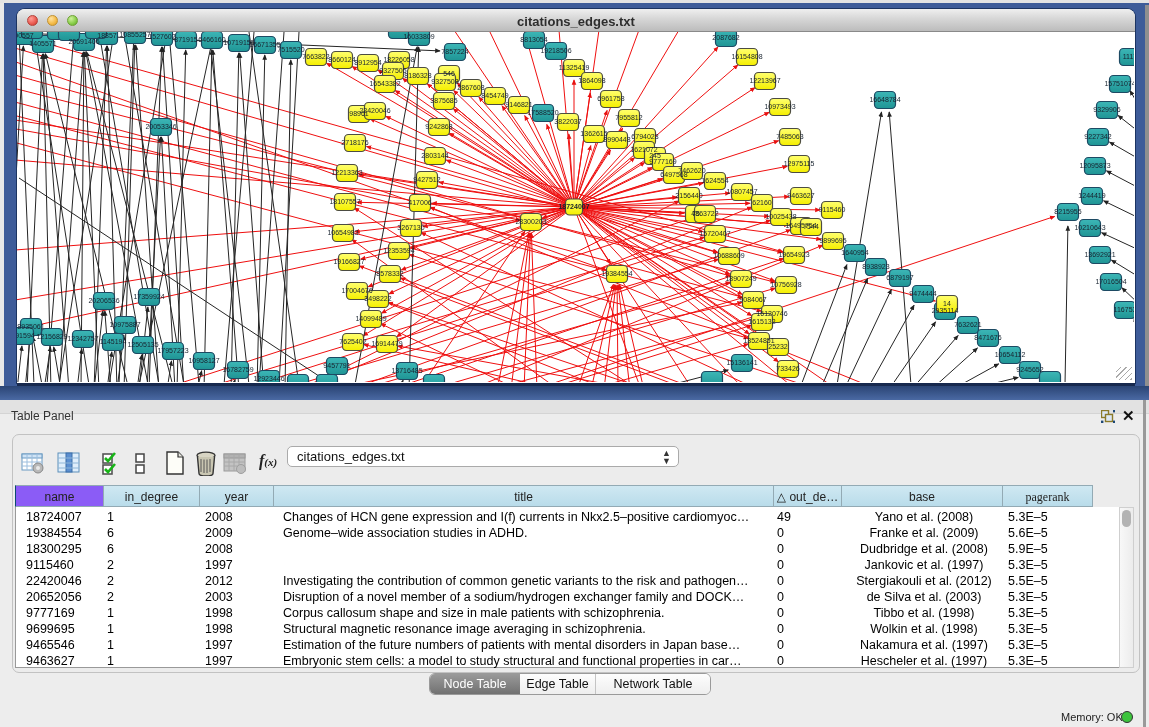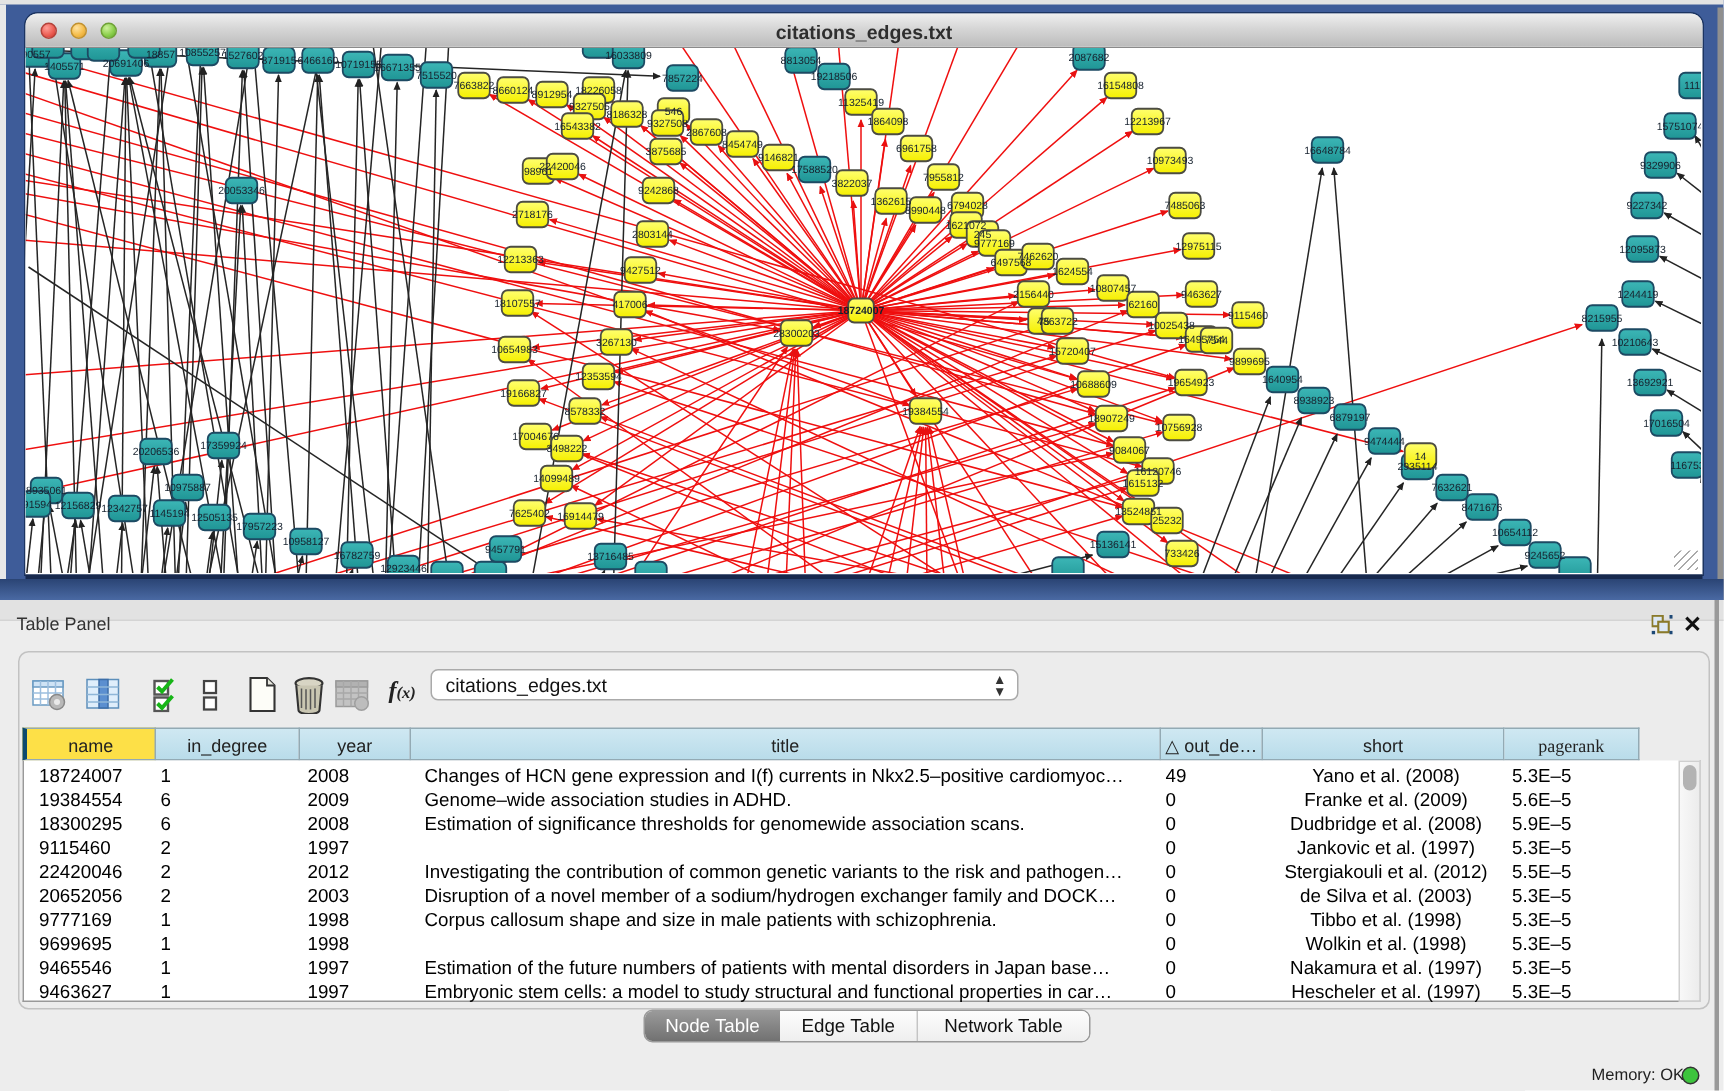--- a/index.html
+++ b/index.html
@@ -639,26 +639,26 @@
       </svg>
   <svg class="ticon" style="left:210px" width="24" height="24" viewBox="0 0 24 24">
    <rect x="1" y="3" width="21" height="17" fill="#c3c3c3" stroke="#9a9a9a"></rect>
         <rect x="1" y="3" width="21" height="4" fill="#b2b2b2" stroke="#9a9a9a"></rect>
    <path d="M1 11 h21 M1 15 h21 M6 3 v17 M11 3 v17 M16 3 v17" stroke="#a8a8a8" fill="none"></path>
    <circle cx="18" cy="18" r="4.5" fill="#bdbdbd" stroke="#9f9f9f"></circle>
       </svg>
   <div class="ticon" style="left:246px;top:17px;font-size:16px;font-style:italic;font-weight:bold;color:#222;font-family:'Liberation Serif',serif;">f<span style="font-size:11px">(x)</span></div>
   <div id="dropdown">citations_edges.txt<div id="ddarrows">▲<br>▼</div></div>
   <div id="thead">
-   <span class="hc" style="left:0px;width:89px;background:#fde047;border-left:3px solid #0c4a6e;">name</span>
+   <span class="hc" style="left:0px;width:89px;background:#8b5cf6;border-left:1px solid #0c4a6e;">name</span>
    <span class="hc" style="left:89px;width:96px;">in_degree</span>
    <span class="hc" style="left:185px;width:74px;">year</span>
    <span class="hc" style="left:259px;width:500px;">title</span>
    <span class="hc" style="left:759px;width:68px;">△ out_de…</span>
-   <span class="hc" style="left:827px;width:161px;">short</span>
+   <span class="hc" style="left:827px;width:161px;">base</span>
    <span class="hc" style="left:988px;width:90px;font-family:Liberation Serif, serif;">pagerank</span>
   </div>
   <div id="tbody">
 <div class="tr" style="top:3px">
 <span class="c c1">18724007</span>
           <span class="c c2">1</span>
           <span class="c c3">2008</span>
           <span class="c c4">Changes of HCN gene expression and I(f) currents in Nkx2.5–positive cardiomyoc…</span>
           <span class="c c5">49</span>
           <span class="c c6">Yano et al. (2008)</span>
@@ -670,21 +670,20 @@
           <span class="c c3">2009</span>
           <span class="c c4">Genome–wide association studies in ADHD.</span>
           <span class="c c5">0</span>
           <span class="c c6">Franke et al. (2009)</span>
           <span class="c c7">5.6E–5</span>
         </div>
 <div class="tr" style="top:35px">
 <span class="c c1">18300295</span>
           <span class="c c2">6</span>
           <span class="c c3">2008</span>
-          <span class="c c4">Estimation of significance thresholds for genomewide association scans.</span>
           <span class="c c5">0</span>
           <span class="c c6">Dudbridge et al. (2008)</span>
           <span class="c c7">5.9E–5</span>
         </div>
 <div class="tr" style="top:51px">
 <span class="c c1">9115460</span>
           <span class="c c2">2</span>
           <span class="c c3">1997</span>
           <span class="c c5">0</span>
           <span class="c c6">Jankovic et al. (1997)</span>
@@ -714,20 +713,21 @@
           <span class="c c3">1998</span>
           <span class="c c4">Corpus callosum shape and size in male patients with schizophrenia.</span>
           <span class="c c5">0</span>
           <span class="c c6">Tibbo et al. (1998)</span>
           <span class="c c7">5.3E–5</span>
         </div>
 <div class="tr" style="top:115px">
 <span class="c c1">9699695</span>
           <span class="c c2">1</span>
           <span class="c c3">1998</span>
+          <span class="c c4">Structural magnetic resonance image averaging in schizophrenia.</span>
           <span class="c c5">0</span>
           <span class="c c6">Wolkin et al. (1998)</span>
           <span class="c c7">5.3E–5</span>
         </div>
 <div class="tr" style="top:131px">
 <span class="c c1">9465546</span>
           <span class="c c2">1</span>
           <span class="c c3">1997</span>
           <span class="c c4">Estimation of the future numbers of patients with mental disorders in Japan base…</span>
           <span class="c c5">0</span>
@@ -743,21 +743,21 @@
           <span class="c c6">Hescheler et al. (1997)</span>
           <span class="c c7">5.3E–5</span>
         </div>
   </div>
   <div id="vscroll">
         <div id="vthumb"></div>
       </div>
  </div>
  <div id="tabs">
   <div class="tab" id="tab1" style="width:90px">Node Table</div>
-  <div class="tab" id="tab2" style="width:92px">Edge Table</div>
+  <div class="tab" id="tab2" style="width:76px">Edge Table</div>
   <div class="tab" id="tab3" style="width:114px">Network Table</div>
  </div>
  <div id="status">
       <div id="mem">Memory: OK</div>
       <div id="memdot"></div>
     </div>
  <div id="prightstrip"></div>
 </div>
 
 </body></html>

